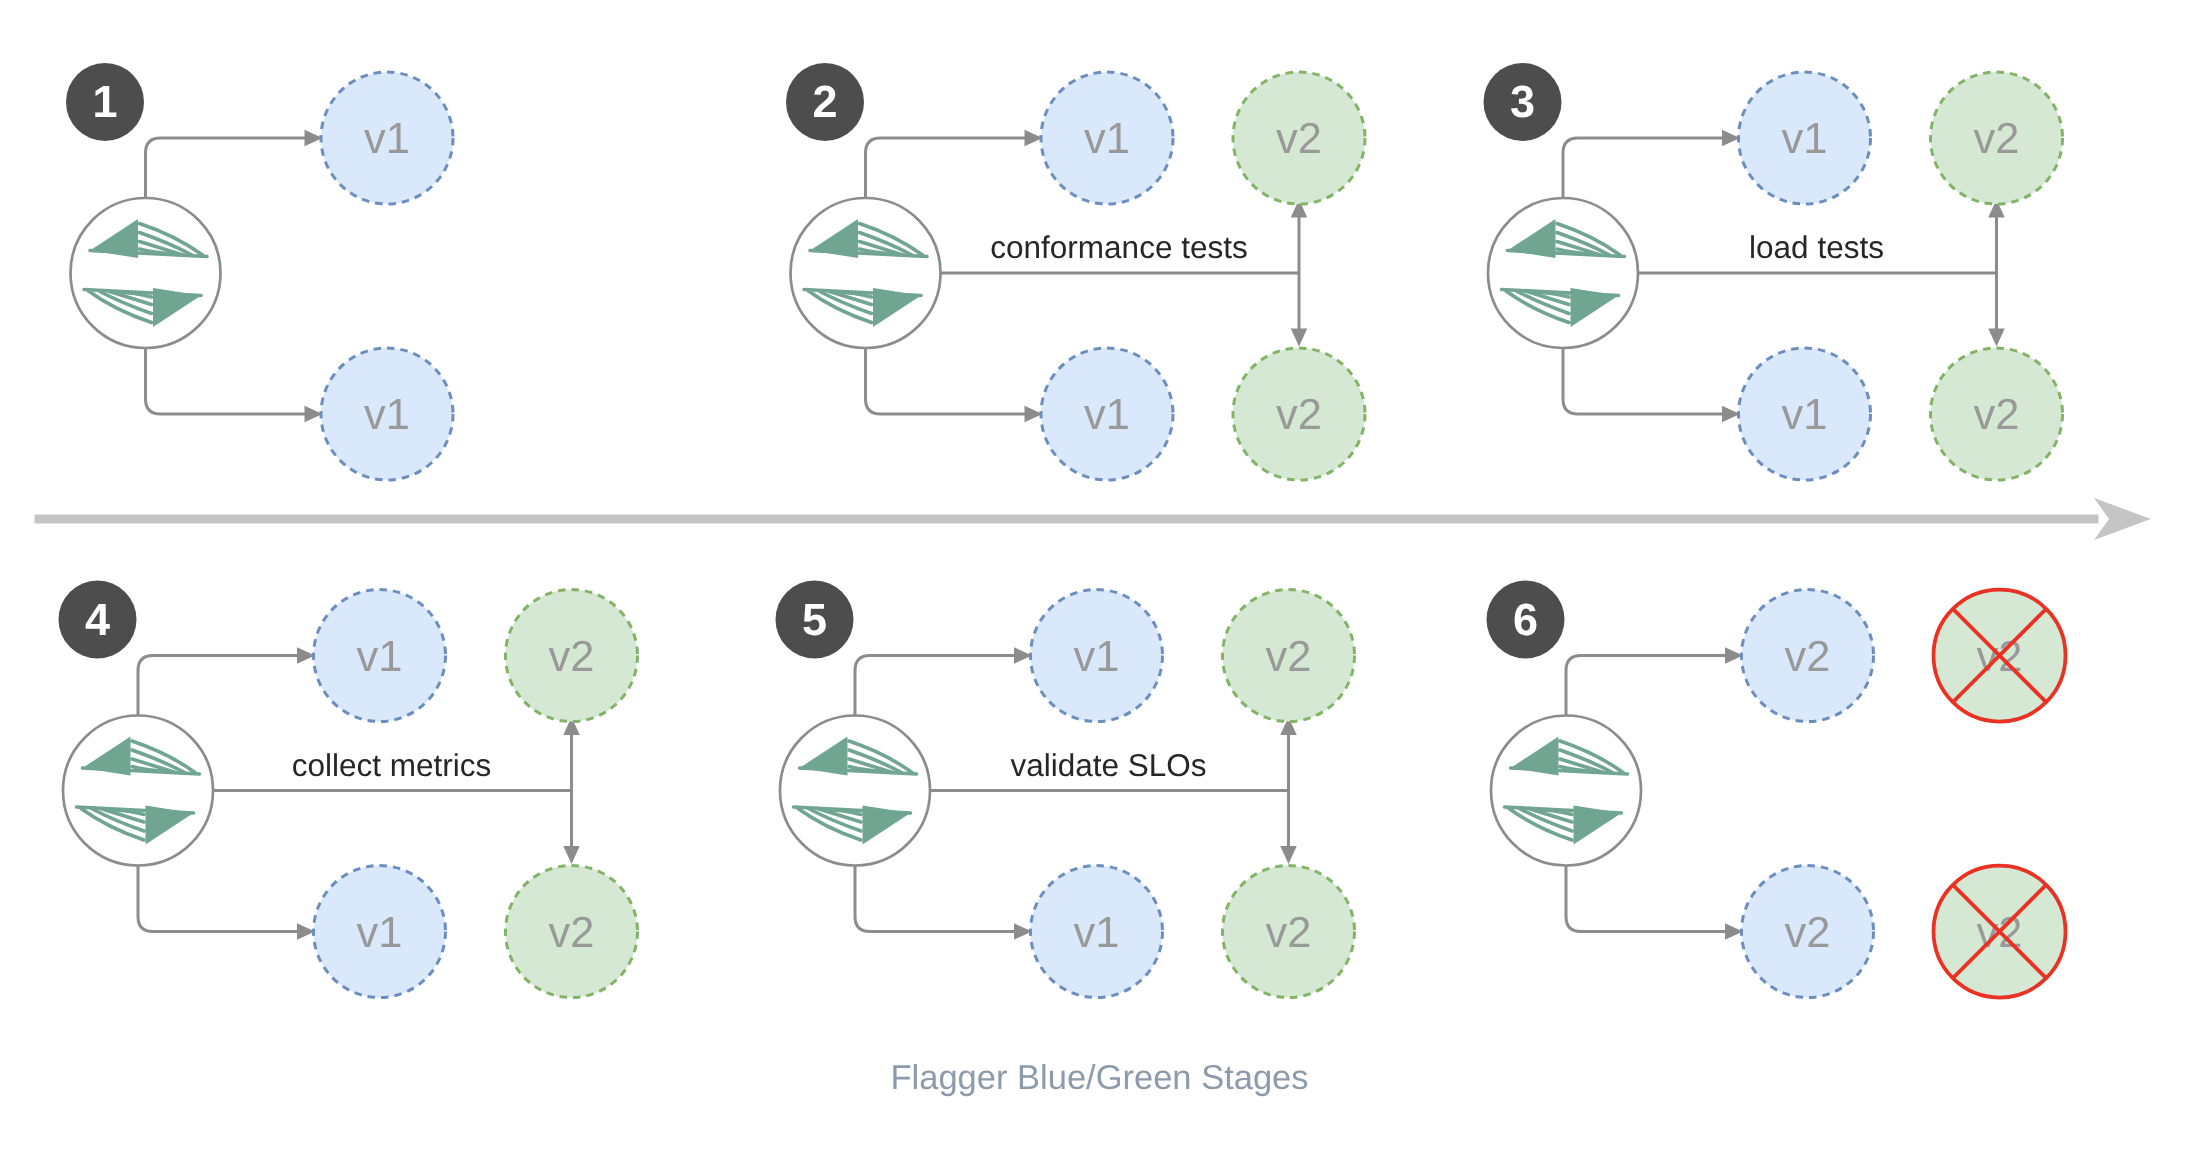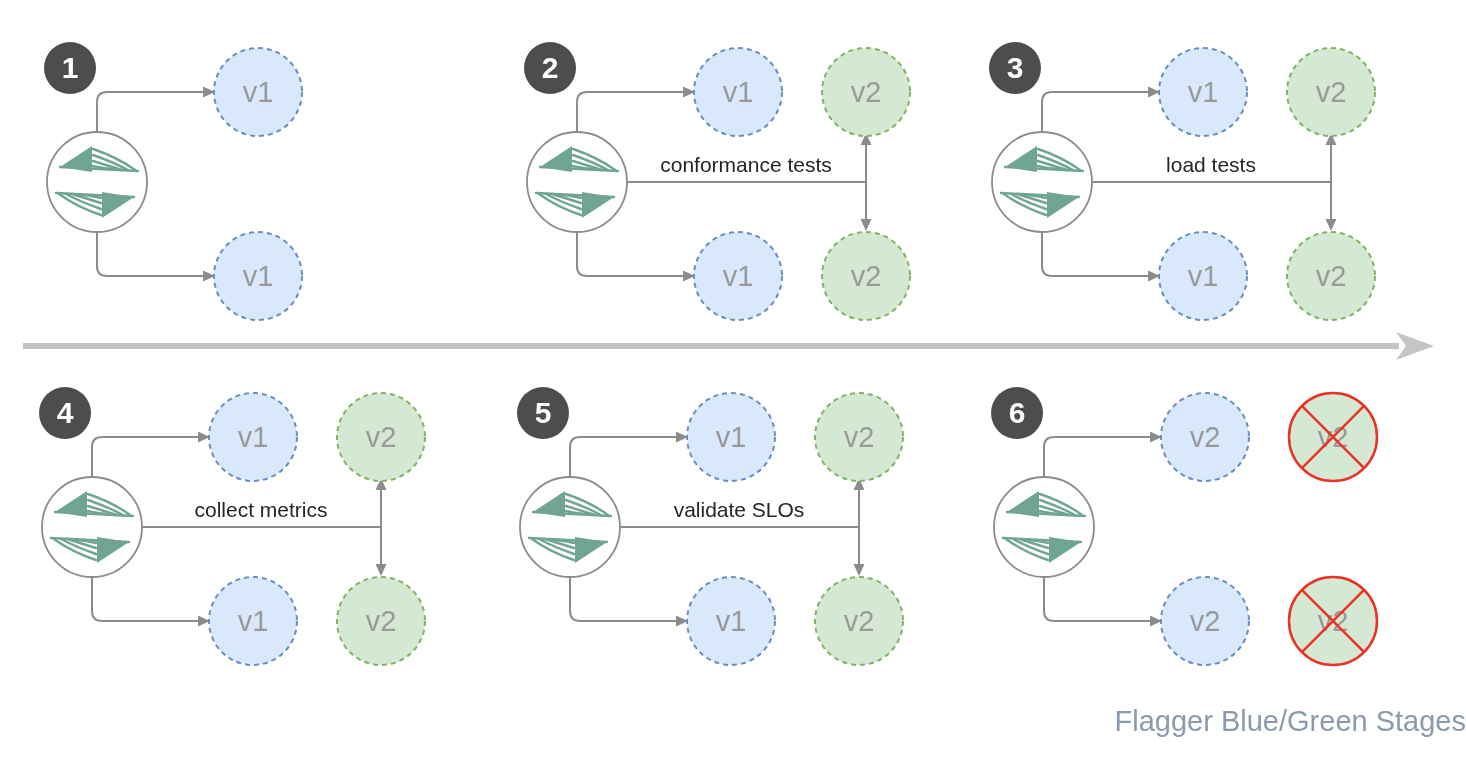--- a/index.html
+++ b/index.html
@@ -36,22 +36,22 @@
 
   .node-label { fill:var(--node-text); font-size:29px; text-anchor:middle; }
   .action     { fill:var(--label-text); font-size:21px; text-anchor:middle; }
 
   #divider { position:absolute; left:0; top:330px; }
   .divider-line  { stroke:var(--divider-gray); stroke-width:6; }
   .divider-arrow { fill:var(--divider-gray); }
 
   .caption {
     position:absolute; left:0; right:0; top:705px;
-    text-align:right;
-    font-size:29px;
+    text-align:center;
+    font-size:23px;
     color:var(--caption-text);
   }
 </style>
 </head>
 <body>
 
 <svg width="0" height="0" style="position:absolute" aria-hidden="true">
   <defs>
     <g id="flag-half">
       <path class="flag-fill" d="M-37,-15 L-5,-36 L-5,-10 Z"></path>

